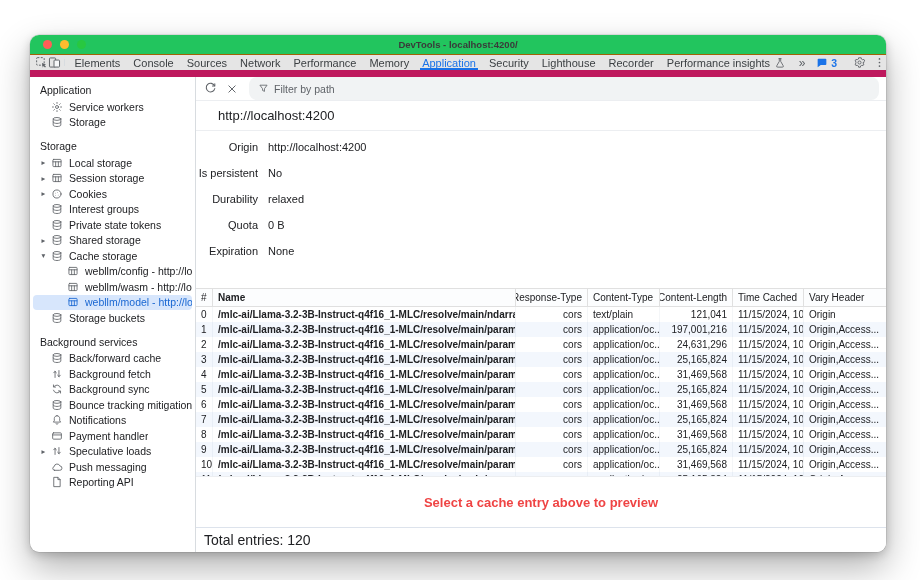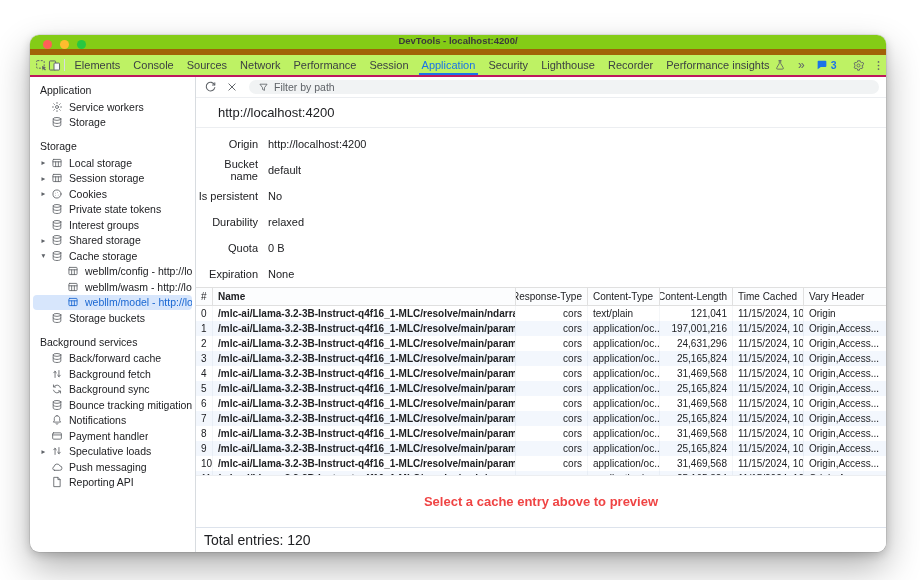--- a/index.html
+++ b/index.html
@@ -4,29 +4,29 @@
 <style>
   * { box-sizing: border-box; margin: 0; padding: 0; }
   html,body { width:920px; height:580px; overflow:hidden; }
   body { background:#fff; font-family:"Liberation Sans", sans-serif; position:relative; }
 
   .window { position:absolute; left:30px; top:35px; width:856px; height:517px;
     background:#fff; border-radius:9px; overflow:hidden; display:flex; flex-direction:column;
     box-shadow:0 16px 36px rgba(0,0,0,.30), 0 3px 10px rgba(0,0,0,.18), 0 0 0 .5px rgba(0,0,0,.14); }
 
   
-  .titlebar { flex:0 0 20px; background:#84cc16; border-bottom:6px solid #a16207;
-    display:flex; justify-content:center; position:relative; }
+  .titlebar { flex:0 0 20px; background:#22c55e; border-bottom:1px solid #a16207;
+    display:flex; align-items:center; justify-content:center; position:relative; }
   .traffic { position:absolute; left:13px; top:5px; display:flex; gap:8px; }
   .light { width:9px; height:9px; border-radius:50%; }
   .light.red{ background:#ff5f57; } .light.yellow{ background:#febc2e; } .light.green{ background:#28c840; }
   .title-text { font-size:9.5px; font-weight:bold; color:#3a3a3a; }
 
   
-  .tabbar { flex:0 0 22px; background:#bef264; border-bottom:2px solid #be185d;
+  .tabbar { flex:0 0 22px; background:#e5e5e5; border-bottom:7px solid #be185d;
     display:flex; align-items:stretch; font-size:11px; color:#3c4043; }
   .tool-btn { width:21px; display:flex; align-items:center; justify-content:center; color:#5f6368; }
   .tool-btn:first-child { margin-left:5px; }
   .vsep { width:1px; background:#d8dce0; margin:4px 3px; flex:0 0 1px; }
   .tab-strip { display:flex; align-items:stretch; }
   .tab { display:flex; align-items:center; gap:4px; padding:0 6.5px; position:relative; white-space:nowrap; cursor:default; }
   .tab.selected { color:#1a73e8; }
   .tab.selected::after { content:""; position:absolute; left:4px; right:4px; bottom:0; height:2px; background:#1a73e8; }
   .tab .icon { display:flex; color:#5f6368; }
   .tabbar-right { margin-left:auto; display:flex; align-items:center; padding-right:4px; }
@@ -51,21 +51,21 @@
   .side-item.indent { padding-left:20px; }
   .side-item.selected { background:#d7e6fc; color:#1967d2; }
   .side-item.selected .icon { color:#1967d2; }
 
   
   .main { flex:1; min-width:0; display:flex; flex-direction:column; background:#fff; }
   .main-toolbar { flex:0 0 21px; display:flex; align-items:center; gap:2px;
     padding:0 7px 0 4px; border-bottom:1px solid #eceef1; }
   .icon-btn { width:20px; height:18px; display:flex; align-items:center; justify-content:center;
     color:#5f6368; border-radius:3px; }
-  .filter-pill { flex:1; height:14px; margin-left:5px; background:#f1f3f4; border-radius:8px;
+  .filter-pill { flex:1; height:23px; margin-left:5px; background:#f1f3f4; border-radius:8px;
     display:flex; align-items:center; gap:5px; padding:0 9px; color:#5f6368; }
   .filter-pill input { border:none; outline:none; background:transparent; flex:1;
     font-size:10.5px; font-family:inherit; color:#202124; }
   .filter-pill input::placeholder { color:#5f6368; }
 
   .report-header { flex:0 0 30px; display:flex; align-items:center; padding-left:22px;
     font-size:13px; color:#202124; border-bottom:1px solid #eceef1; }
   .report-fields { flex:0 0 157px; padding-top:3px; font-size:11px; }
   .field-row { height:26px; display:flex; align-items:center; }
   .field-label { flex:0 0 62px; width:62px; text-align:right; color:#202124; }
@@ -136,21 +136,21 @@
         <div class="tab">
           <span>Sources</span>
         </div>
         <div class="tab">
           <span>Network</span>
         </div>
         <div class="tab">
           <span>Performance</span>
         </div>
         <div class="tab">
-          <span>Session</span>
+          <span>Memory</span>
         </div>
         <div class="tab selected">
           <span>Application</span>
         </div>
         <div class="tab">
           <span>Security</span>
         </div>
         <div class="tab">
           <span>Lighthouse</span>
         </div>
@@ -256,32 +256,32 @@
           </div>
           <div class="side-item">
             <span class="expander"></span>
             <span class="icon">
               <svg viewBox="0 0 16 16" width="12" height="12" fill="none" stroke="currentColor" stroke-width="1.15" stroke-linecap="round" stroke-linejoin="round">
                 <ellipse cx="8" cy="3.9" rx="5.1" ry="1.9"></ellipse>
                 <path d="M2.9 3.9v8.2c0 1 2.3 1.9 5.1 1.9s5.1-.9 5.1-1.9V3.9"></path>
                 <path d="M2.9 8c0 1 2.3 1.9 5.1 1.9S13.1 9 13.1 8"></path>
               </svg>
             </span>
+            <span class="side-label">Interest groups</span>
+          </div>
+          <div class="side-item">
+            <span class="expander"></span>
+            <span class="icon">
+              <svg viewBox="0 0 16 16" width="12" height="12" fill="none" stroke="currentColor" stroke-width="1.15" stroke-linecap="round" stroke-linejoin="round">
+                <ellipse cx="8" cy="3.9" rx="5.1" ry="1.9"></ellipse>
+                <path d="M2.9 3.9v8.2c0 1 2.3 1.9 5.1 1.9s5.1-.9 5.1-1.9V3.9"></path>
+                <path d="M2.9 8c0 1 2.3 1.9 5.1 1.9S13.1 9 13.1 8"></path>
+              </svg>
+            </span>
             <span class="side-label">Private state tokens</span>
-          </div>
-          <div class="side-item">
-            <span class="expander"></span>
-            <span class="icon">
-              <svg viewBox="0 0 16 16" width="12" height="12" fill="none" stroke="currentColor" stroke-width="1.15" stroke-linecap="round" stroke-linejoin="round">
-                <ellipse cx="8" cy="3.9" rx="5.1" ry="1.9"></ellipse>
-                <path d="M2.9 3.9v8.2c0 1 2.3 1.9 5.1 1.9s5.1-.9 5.1-1.9V3.9"></path>
-                <path d="M2.9 8c0 1 2.3 1.9 5.1 1.9S13.1 9 13.1 8"></path>
-              </svg>
-            </span>
-            <span class="side-label">Interest groups</span>
           </div>
           <div class="side-item">
             <span class="expander">▸</span>
             <span class="icon">
               <svg viewBox="0 0 16 16" width="12" height="12" fill="none" stroke="currentColor" stroke-width="1.15" stroke-linecap="round" stroke-linejoin="round">
                 <ellipse cx="8" cy="3.9" rx="5.1" ry="1.9"></ellipse>
                 <path d="M2.9 3.9v8.2c0 1 2.3 1.9 5.1 1.9s5.1-.9 5.1-1.9V3.9"></path>
                 <path d="M2.9 8c0 1 2.3 1.9 5.1 1.9S13.1 9 13.1 8"></path>
               </svg>
             </span>
@@ -464,24 +464,20 @@
       <div class="report-header">
         <span>http://localhost:4200</span>
       </div>
 
       <div class="report-fields" id="report-fields">
           <div class="field-row">
             <span class="field-label">Origin</span>
             <span class="field-value">http://localhost:4200</span>
           </div>
           <div class="field-row">
-            <span class="field-label">Bucket name</span>
-            <span class="field-value">default</span>
-          </div>
-          <div class="field-row">
             <span class="field-label">Is persistent</span>
             <span class="field-value">No</span>
           </div>
           <div class="field-row">
             <span class="field-label">Durability</span>
             <span class="field-value">relaxed</span>
           </div>
           <div class="field-row">
             <span class="field-label">Quota</span>
             <span class="field-value">0 B</span>

